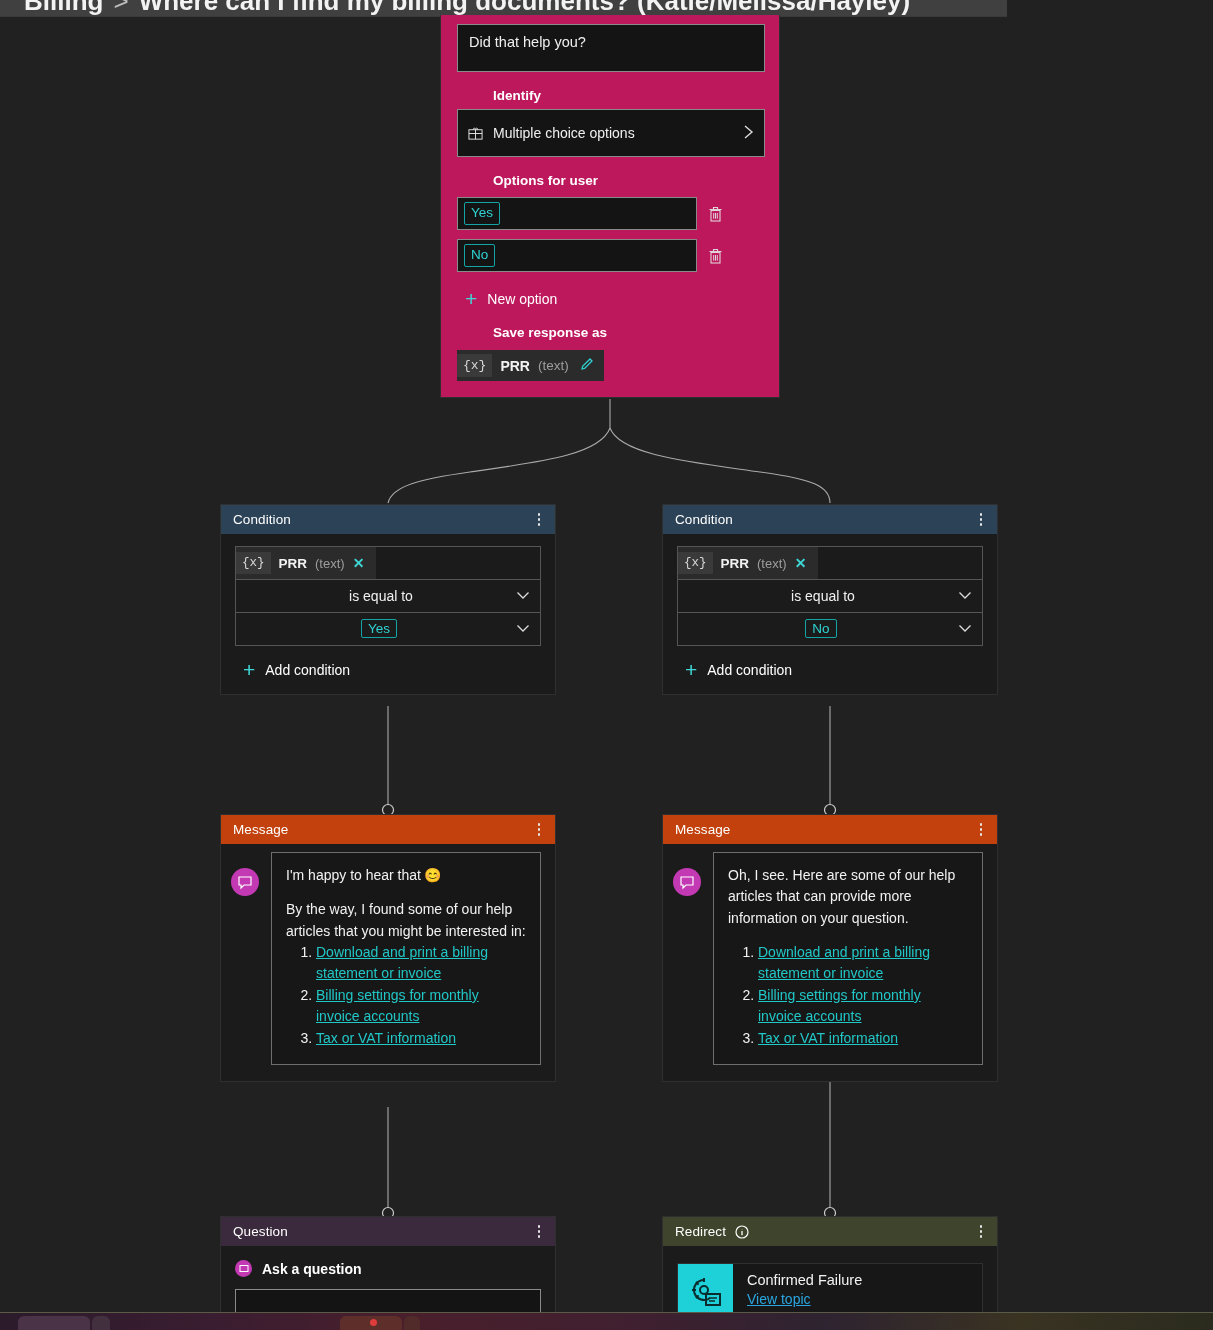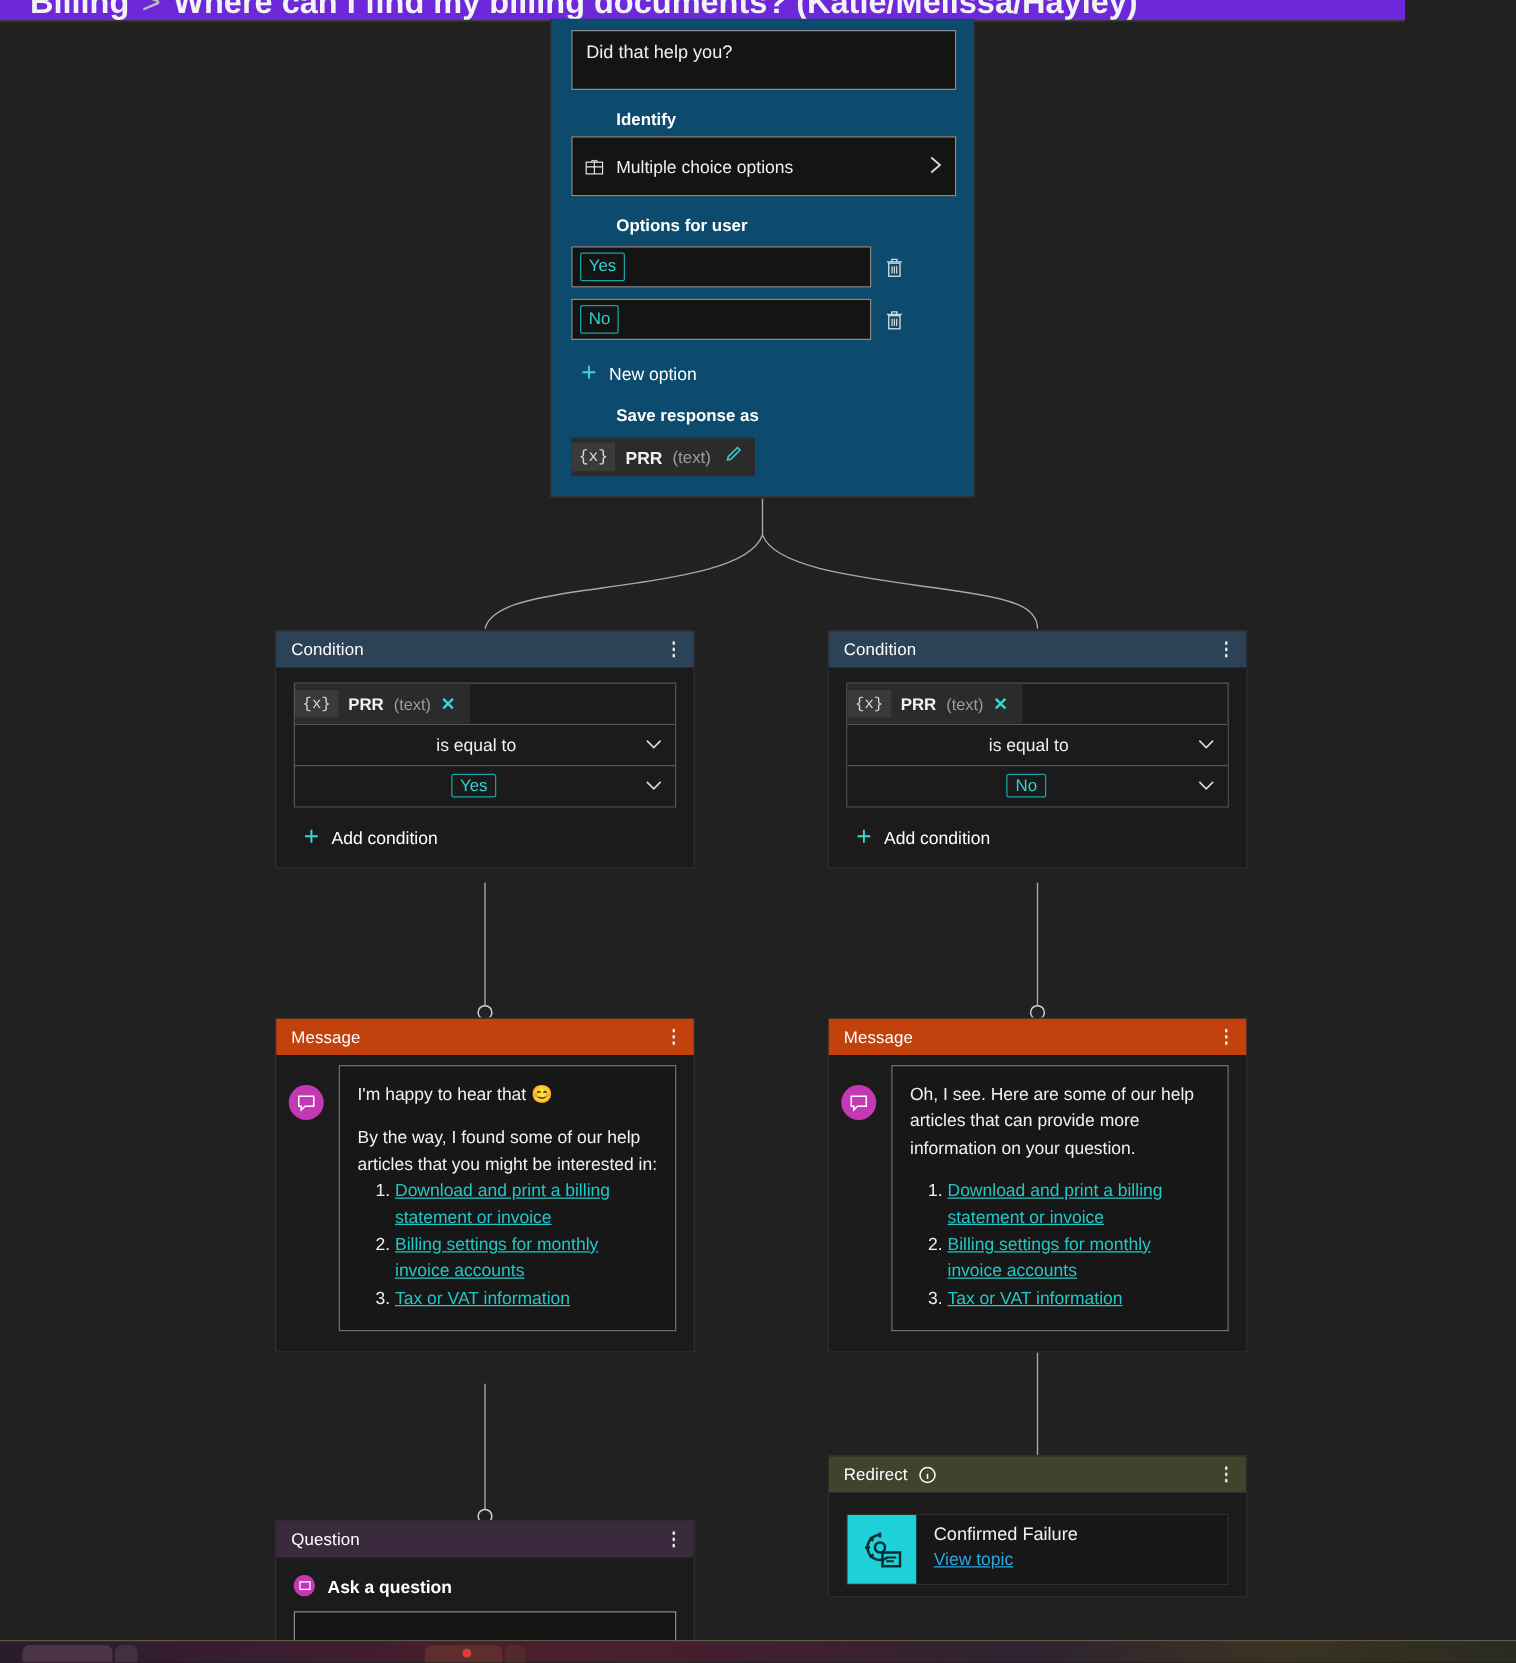--- a/index.html
+++ b/index.html
@@ -6,22 +6,22 @@
   html, body {
     width: 1213px; height: 1330px;
     background: #212121;
     font-family: "Liberation Sans", sans-serif;
     overflow: hidden;
   }
   #stage { position: relative; width: 1213px; height: 1330px; background:#212121; }
 
   
   .title-strip {
-    position:absolute; left:0; top:0; width:1124px; height:17px;
-    background:#6d28d9; overflow:hidden;
+    position:absolute; left:0; top:0; width:1007px; height:17px;
+    background:#404040; overflow:hidden;
     border-bottom:1px solid #3a3a3a;
   }
   .title-strip .title-text {
     position:absolute; left:24px; top:-14px;
     font-size:26px; font-weight:600; color:#f3f3f3; white-space:nowrap;
   }
   .title-strip .title-sep { color:#bdbdbd; font-weight:400; padding:0 10px; }
 
   
   #wires { position:absolute; left:0; top:0; width:1213px; height:1330px; pointer-events:none; }
@@ -38,21 +38,21 @@
   .kebab i { width:2.5px; height:2.5px; border-radius:50%; background:#e6e6e6; display:block; }
   .head-condition { background:#2b4257; }
   .head-message   { background:#c2410c; }
   .head-question  { background:#3b2a3d;gap:32px; }
   .head-redirect  { background:#3e452c; }
   .node-body { padding:12px 14px 14px 14px; }
 
   
   #topcard {
     position:absolute; left:440px; top:15px; width:340px; height:383px;
-    background:#0c4a6e; border:1px solid #2f2f2f; border-top:none;
+    background:#be185d; border:1px solid #2f2f2f; border-top:none;
     padding:0 16px;
   }
   .tf {
     width:308px; border:1px solid #8a8a8a; background:#141414;
     color:#f0f0f0; font-size:14.5px; padding:9px 11px; display:block;
   }
   .tf-tall { height:48px; margin-top:8px; }
   .lbl { font-size:13.5px; font-weight:700; color:#ffffff; margin:16px 0 6px 0;padding-left:36px; }
   .picker {
     width:308px; height:48px; border:1px solid #8a8a8a; background:#141414;
@@ -413,21 +413,21 @@
           <svg width="10" height="10" viewBox="0 0 10 10">
             <rect x="1" y="1.5" width="8" height="6" fill="none" stroke="#ffffff" stroke-width="1"></rect>
           </svg>
         </span>
         <span class="q-ttl">Ask a question</span>
       </div>
       <div class="q-field"></div>
     </div>
   </div>
 
-  <div class="node" style="left:662px; top:1164px; width:336px; height:114px; overflow:hidden;">
+  <div class="node" style="left:662px; top:1216px; width:336px; height:114px; overflow:hidden;">
     <div class="node-head head-redirect">
       <span class="ttl" style="flex:none;">Redirect</span>
       <span class="info-ic">
         <svg width="14" height="14" viewBox="0 0 14 14">
           <circle cx="7" cy="7" r="6" fill="none" stroke="#ffffff" stroke-width="1.2"></circle>
           <path d="M7 4 V4.2 M7 6 V10.2" stroke="#ffffff" stroke-width="1.3"></path>
         </svg>
       </span>
       <span style="flex:1;"></span>
       <span class="kebab">

